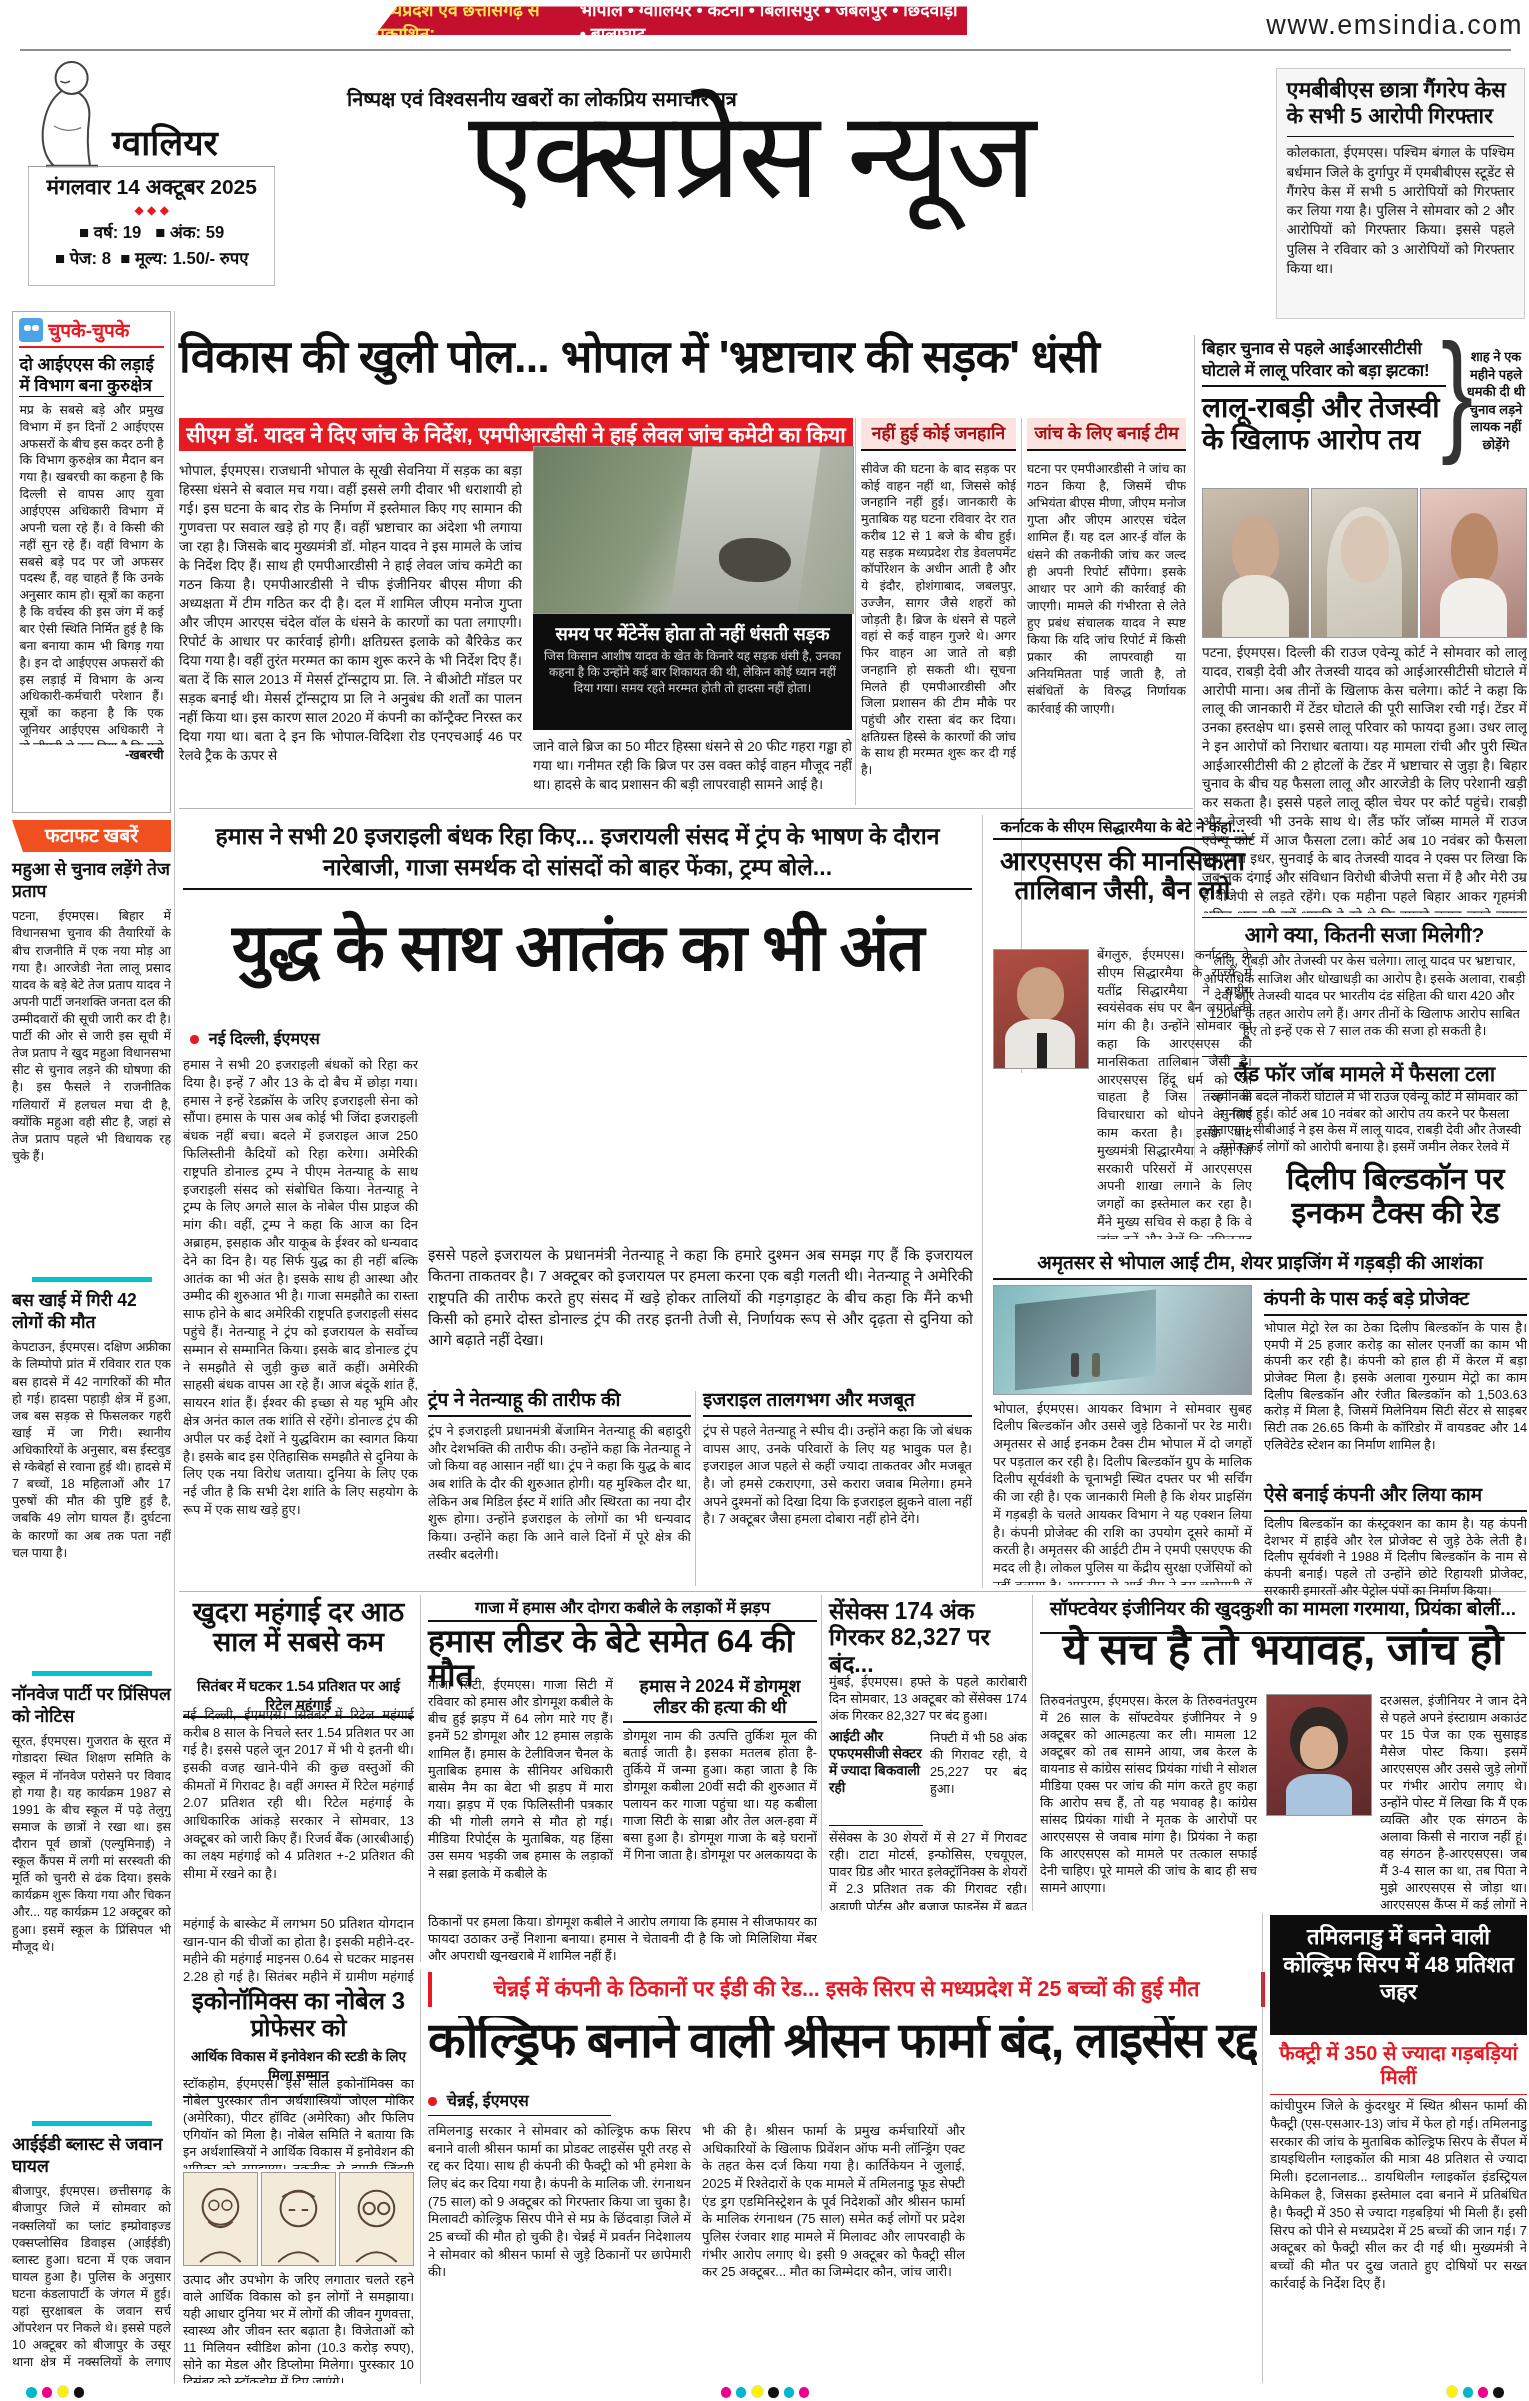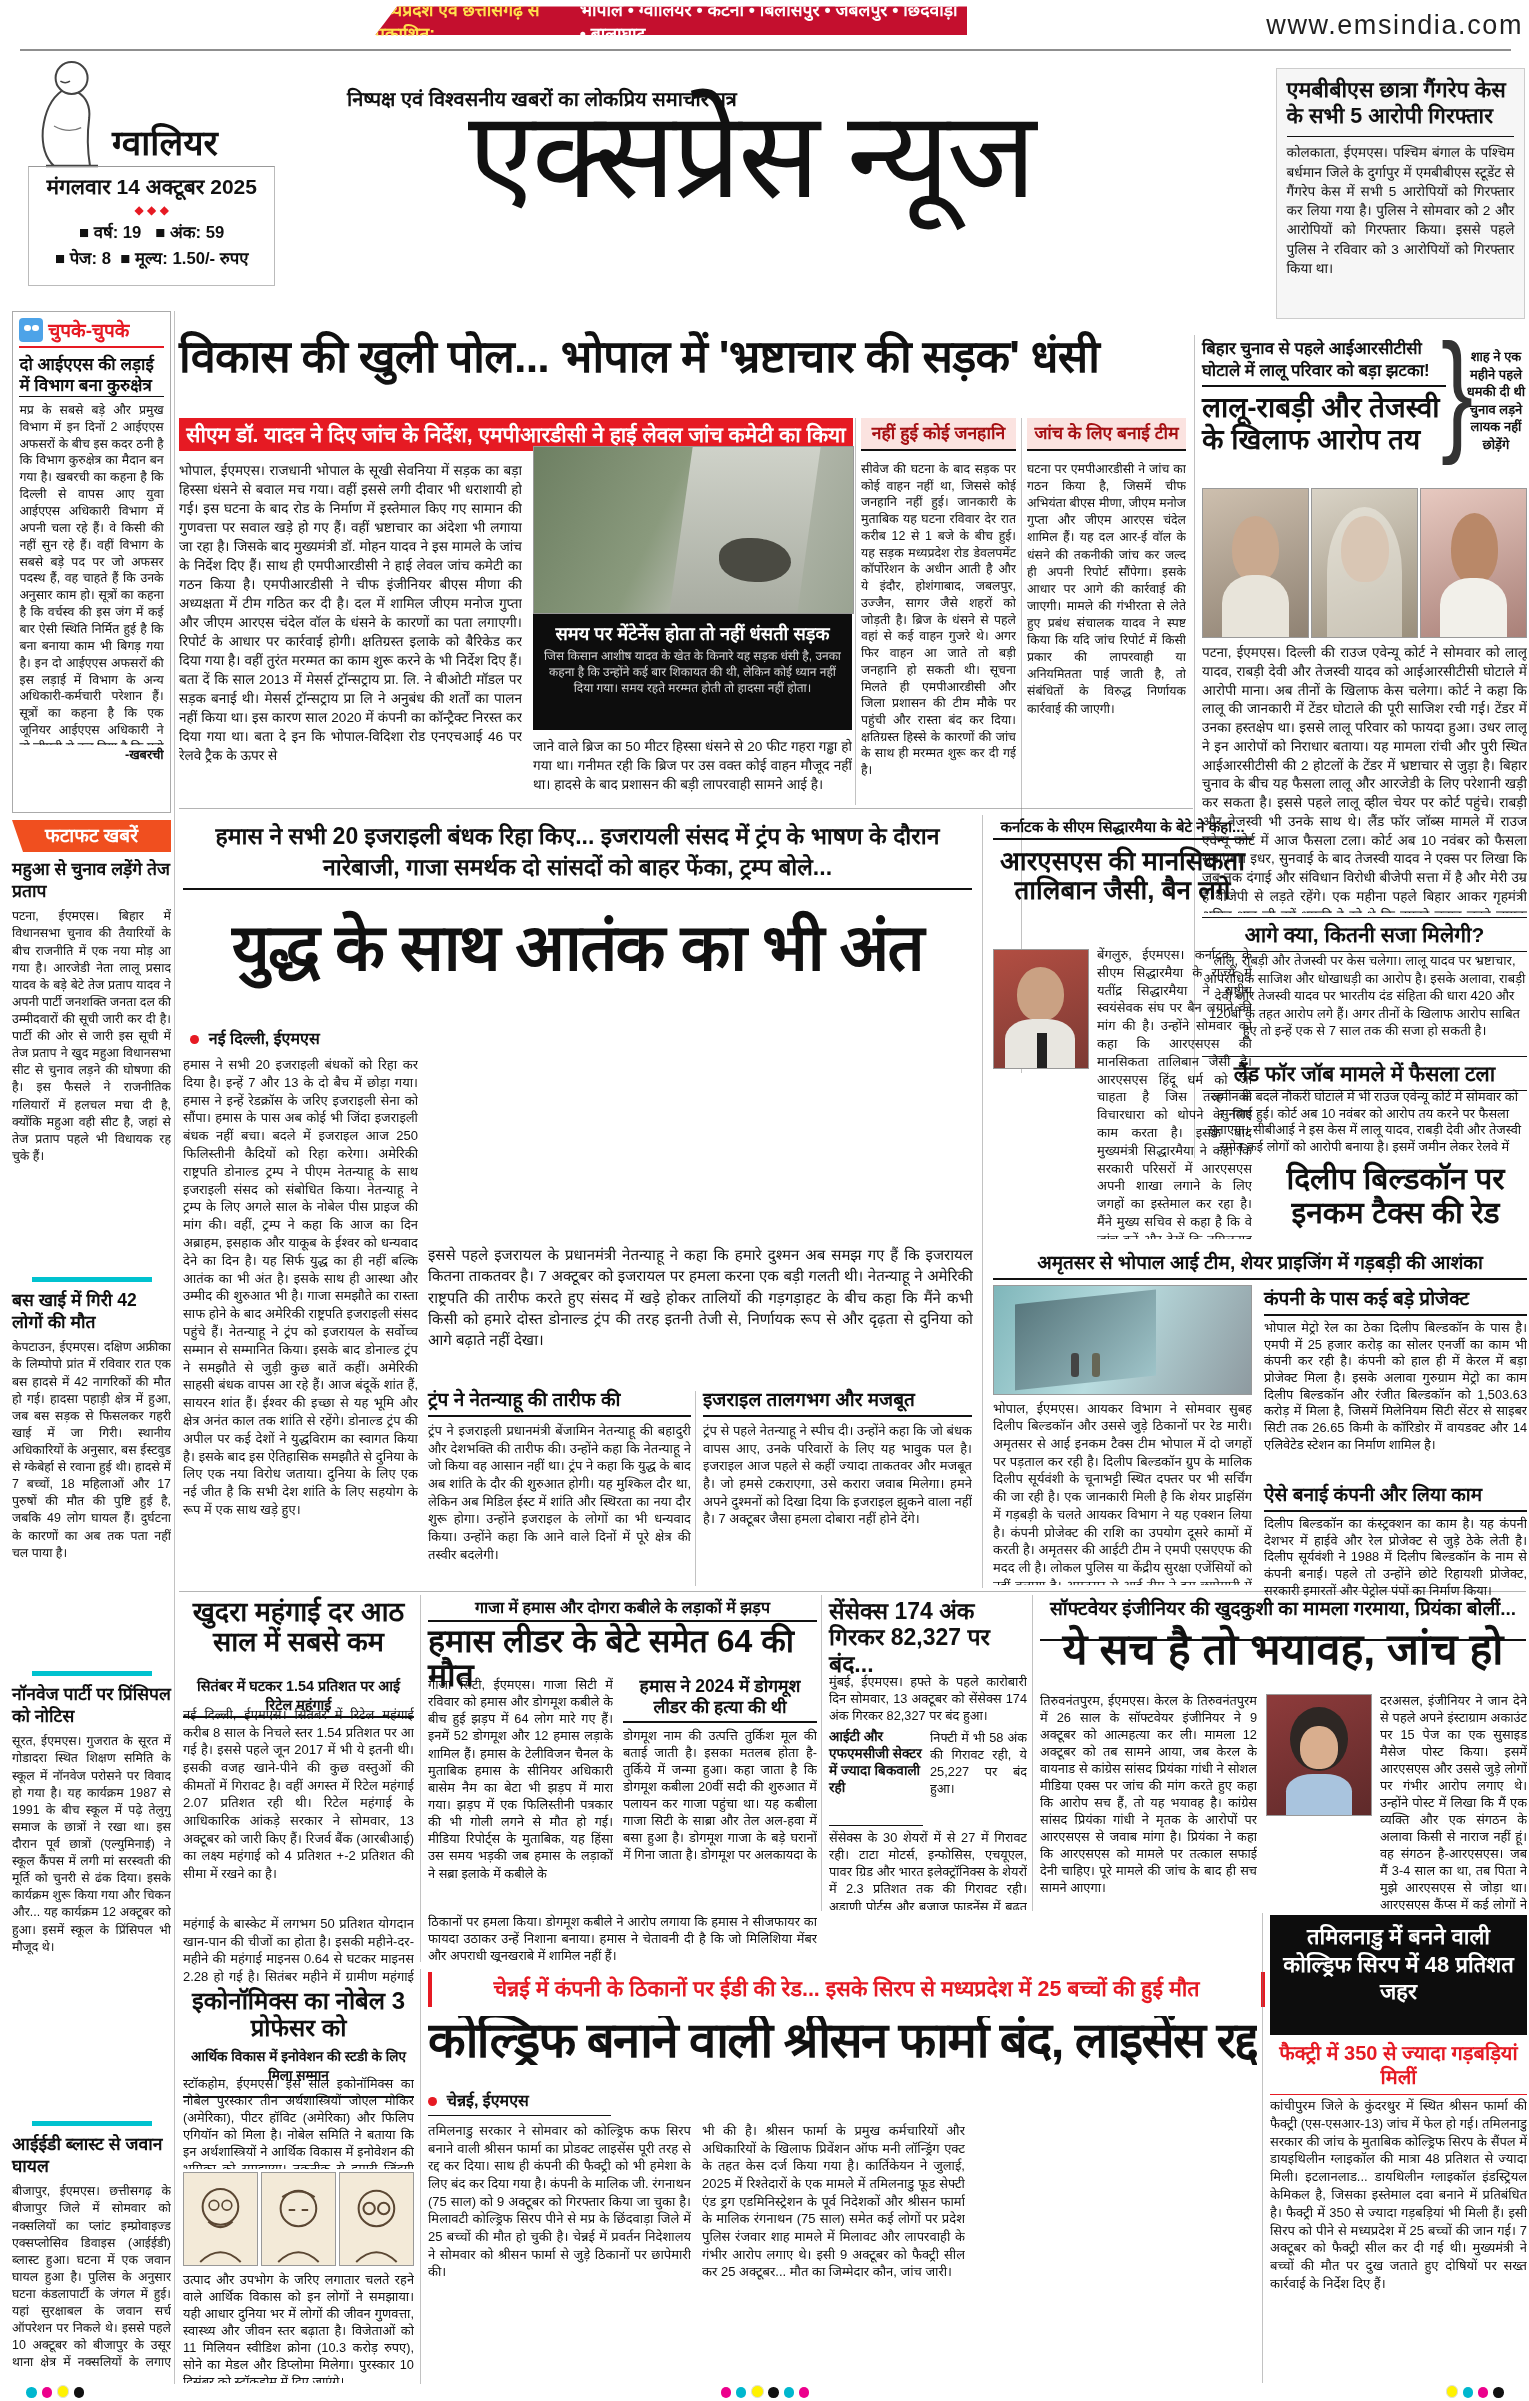--- a/index.html
+++ b/index.html
@@ -229,21 +229,21 @@
   <div class="rule-v" style="left:821px;top:1595px;height:316px;"></div>
 
   <h2 class="abs" style="left:829px;top:1598px;width:198px;font-size:23px;font-weight:900;line-height:1.15;">सेंसेक्स 174 अंक गिरकर 82,327 पर बंद...</h2>
   <p class="abs just ov" style="left:829px;top:1673px;width:198px;height:53px;font-size:12.8px;line-height:1.34;">मुंबई, ईएमएस। हफ्ते के पहले कारोबारी दिन सोमवार, 13 अक्टूबर को सेंसेक्स 174 अंक गिरकर 82,327 पर बंद हुआ।</p>
   <div class="abs b" style="left:829px;top:1729px;width:94px;height:96px;font-size:13.6px;line-height:1.25;border-bottom:1.6px solid #111;">आईटी और एफएमसीजी सेक्टर में ज्यादा बिकवाली रही</div>
   <p class="abs just ov" style="left:930px;top:1729px;width:97px;height:96px;font-size:12.8px;line-height:1.34;">निफ्टी में भी 58 अंक की गिरावट रही, ये 25,227 पर बंद हुआ।</p>
   <p class="abs just ov" style="left:829px;top:1829px;width:198px;height:81px;font-size:12.8px;line-height:1.34;">सेंसेक्स के 30 शेयरों में से 27 में गिरावट रही। टाटा मोटर्स, इन्फोसिस, एचयूएल, पावर ग्रिड और भारत इलेक्ट्रॉनिक्स के शेयरों में 2.3 प्रतिशत तक की गिरावट रही। अडाणी पोर्ट्स और बजाज फाइनेंस में बढ़त रही। वहीं, निफ्टी के 50 शेयरों में से 40 में गिरावट रही। आईटी और एफएमसीजी सेक्टर में ज्यादा एनएसई के सेक्टोरल इंडेक्स में बिकवाली रही।</p>
 
   <div class="rule-v" style="left:1032px;top:1595px;height:316px;"></div>
 
-  <div class="abs kicker c" style="left:1040px;top:1595px;width:486px;font-size:19px;padding-bottom:18px;">सॉफ्टवेयर इंजीनियर की खुदकुशी का मामला गरमाया, प्रियंका बोलीं...</div>
+  <div class="abs kicker c" style="left:1040px;top:1595px;width:486px;font-size:19px;padding-bottom:11px;">सॉफ्टवेयर इंजीनियर की खुदकुशी का मामला गरमाया, प्रियंका बोलीं...</div>
   <h1 class="abs c" style="left:1040px;top:1628px;width:486px;font-size:43px;font-weight:900;line-height:1;">ये सच है तो भयावह, जांच हो</h1>
   <p class="abs just ov" style="left:1040px;top:1692px;width:217px;height:218px;font-size:12.8px;line-height:1.33;">तिरुवनंतपुरम, ईएमएस। केरल के तिरुवनंतपुरम में 26 साल के सॉफ्टवेयर इंजीनियर ने 9 अक्टूबर को आत्महत्या कर ली। मामला 12 अक्टूबर को तब सामने आया, जब केरल के वायनाड से कांग्रेस सांसद प्रियंका गांधी ने सोशल मीडिया एक्स पर जांच की मांग करते हुए कहा कि आरोप सच हैं, तो यह भयावह है। कांग्रेस सांसद प्रियंका गांधी ने मृतक के आरोपों पर आरएसएस से जवाब मांगा है। प्रियंका ने कहा कि आरएसएस को मामले पर तत्काल सफाई देनी चाहिए। पूरे मामले की जांच के बाद ही सच सामने आएगा।</p>
   <div class="abs" style="left:1266px;top:1692px;width:261px;height:218px;">
     <div class="photo" style="float:left;width:104px;height:120px;margin:1.6px 8px 3.2px 0;background:linear-gradient(155deg,#8e3b3b,#5e2a2a);">
       <div style="position:absolute;left:22%;top:10%;width:56%;height:54%;background:#2e2724;border-radius:50%;"></div>
       <div style="position:absolute;left:32%;top:26%;width:36%;height:36%;background:#d9ae8e;border-radius:48% 48% 44% 44%;"></div>
       <div style="position:absolute;left:18%;top:66%;width:64%;height:36%;background:#a9c4de;border-radius:40% 40% 0 0;"></div>
     </div>
     <p class="just ov" style="font-size:12.8px;line-height:1.33;height:218px;">दरअसल, इंजीनियर ने जान देने से पहले अपने इंस्टाग्राम अकाउंट पर 15 पेज का एक सुसाइड मैसेज पोस्ट किया। इसमें आरएसएस और उससे जुड़े लोगों पर गंभीर आरोप लगाए थे। उन्होंने पोस्ट में लिखा कि मैं एक व्यक्ति और एक संगठन के अलावा किसी से नाराज नहीं हूं। वह संगठन है-आरएसएस। जब मैं 3-4 साल का था, तब पिता ने मुझे आरएसएस से जोड़ा था। आरएसएस कैंप्स में कई लोगों ने मेरा यौन शोषण किया। यही वह वजह है जिससे मैं उबर नहीं सका।</p>
   </div>

